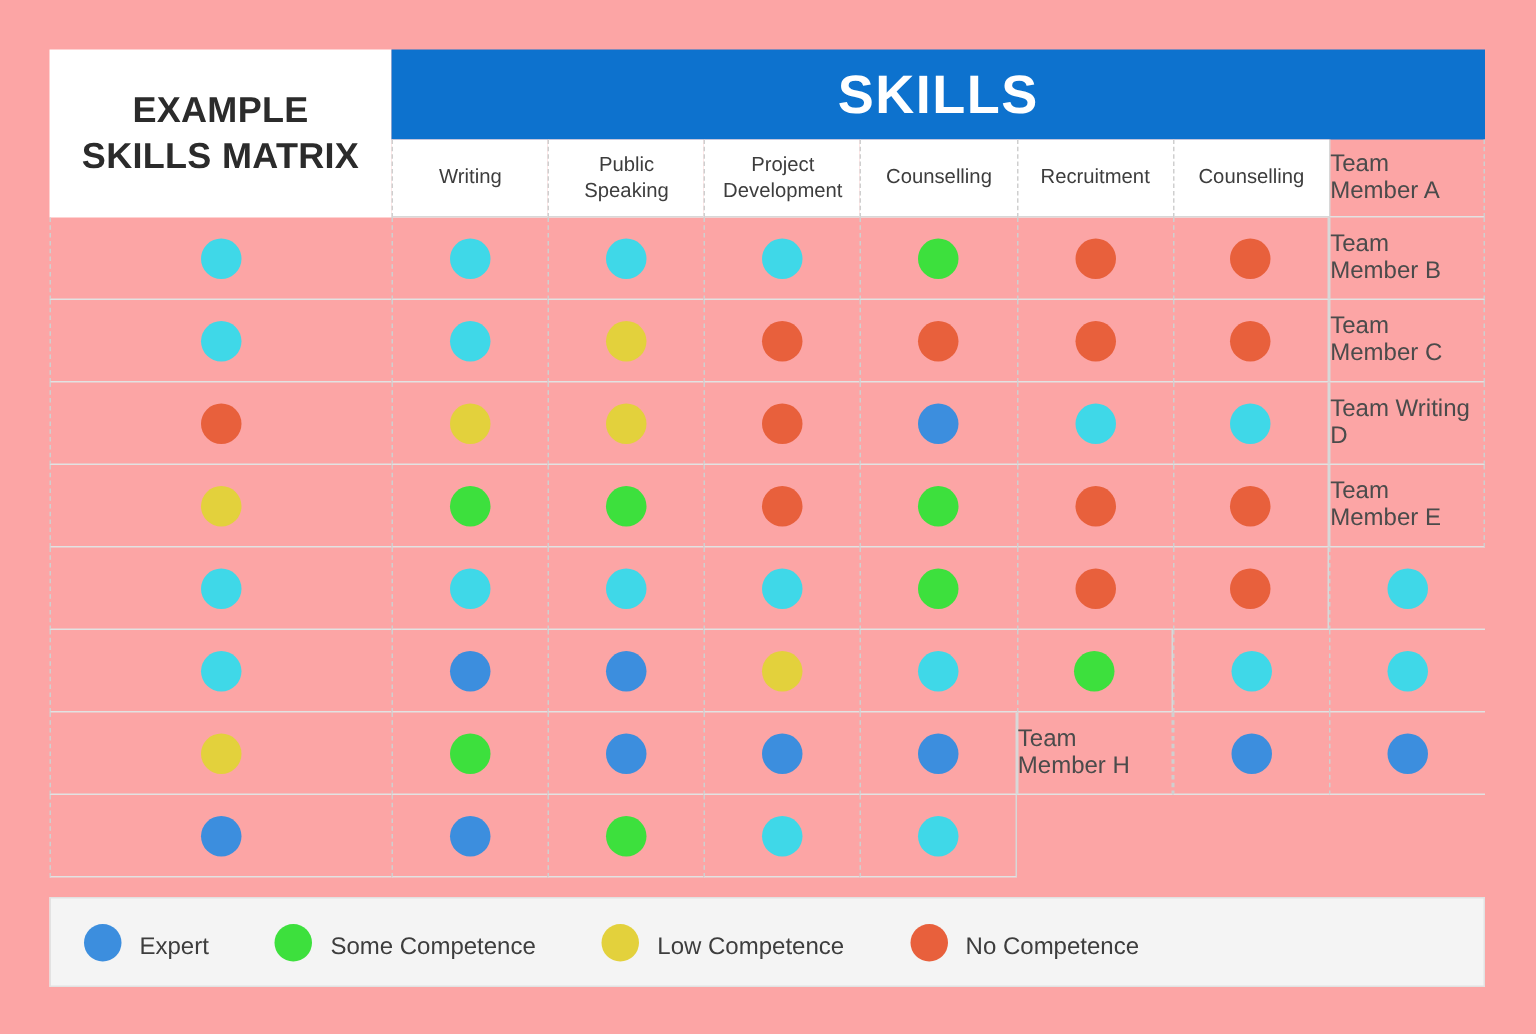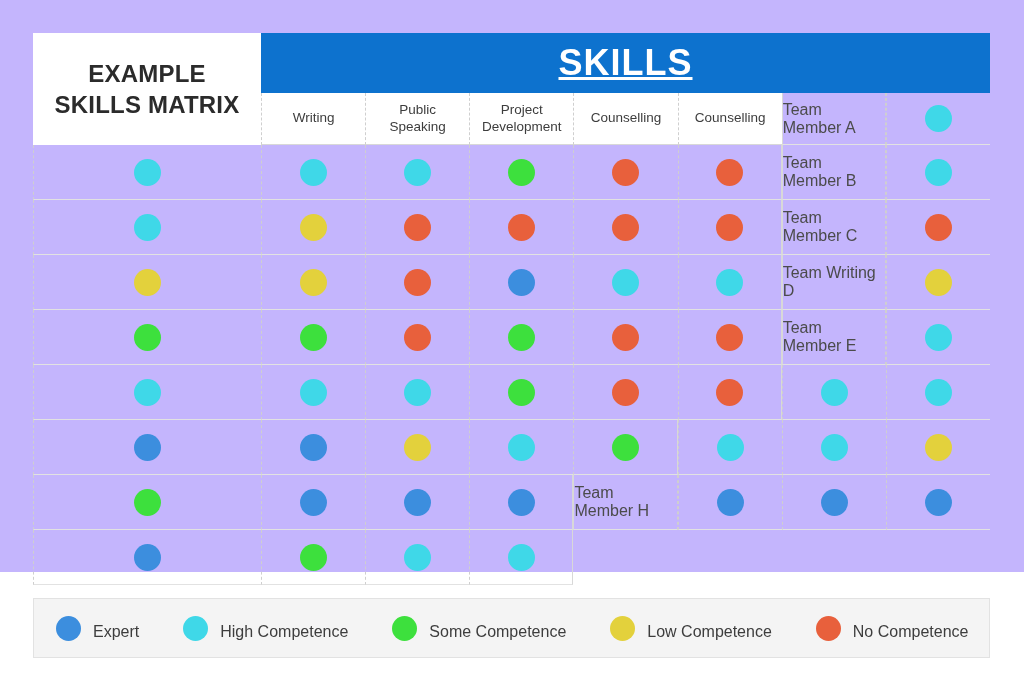--- a/index.html
+++ b/index.html
@@ -11,22 +11,22 @@
     width: 1024px;
     height: 689px;
     font-family: "Liberation Sans", sans-serif;
     color: #3a3a3a;
     overflow: hidden;
   }
 
   .page {
     position: relative;
     width: 1024px;
-    height: 572px;
-    background: #c4b5fd;
+    height: 689px;
+    background: #fca5a5;
     box-sizing: border-box;
   }
 
   
   .matrix {
     position: absolute;
     left: 33px;
     top: 33px;
     width: 957px;
     height: 551px;
@@ -57,21 +57,20 @@
     grid-column: 2 / span 7;
     grid-row: 1;
     background: #0d72ce;
     color: #ffffff;
     display: flex;
     align-items: center;
     justify-content: center;
     font-size: 36px;
     font-weight: bold;
     letter-spacing: 1px;
-    text-decoration: underline;
   }
 
   .skill-head {
     grid-row: 2;
     background: #ffffff;
     border-left: 1px dashed #cfcfcf;
     border-bottom: 1px solid #d8d8d8;
     display: flex;
     align-items: center;
     justify-content: center;
@@ -154,20 +153,21 @@
     <div class="corner-title">
       <span class="line">EXAMPLE</span>
       <span class="line">SKILLS MATRIX</span>
     </div>
     <div class="skills-banner">SKILLS</div>
 
       <div class="skill-head">Writing</div>
       <div class="skill-head">Public Speaking</div>
       <div class="skill-head">Project Development</div>
       <div class="skill-head">Counselling</div>
+      <div class="skill-head">Recruitment</div>
       <div class="skill-head">Counselling</div>
       <div class="member-cell row-plain row-first">Team Member A</div>
       <div class="dot-cell row-plain row-first">
         <span class="dot" style="background: rgb(63, 216, 232);"></span>
       </div>
       <div class="dot-cell row-plain row-first">
         <span class="dot" style="background: rgb(63, 216, 232);"></span>
       </div>
       <div class="dot-cell row-plain row-first">
         <span class="dot" style="background: rgb(63, 216, 232);"></span>
@@ -338,24 +338,20 @@
       </div>
     </div>
 
   <div class="legend">
 
   <div class="legend-item">
         <span class="legend-dot" style="background: rgb(60, 142, 222);"></span>
         <span class="legend-label">Expert</span>
       </div>
       <div class="legend-item">
-        <span class="legend-dot" style="background: rgb(63, 216, 232);"></span>
-        <span class="legend-label">High Competence</span>
-      </div>
-      <div class="legend-item">
         <span class="legend-dot" style="background: rgb(61, 224, 61);"></span>
         <span class="legend-label">Some Competence</span>
       </div>
       <div class="legend-item">
         <span class="legend-dot" style="background: rgb(227, 209, 60);"></span>
         <span class="legend-label">Low Competence</span>
       </div>
       <div class="legend-item">
         <span class="legend-dot" style="background: rgb(232, 96, 60);"></span>
         <span class="legend-label">No Competence</span>

